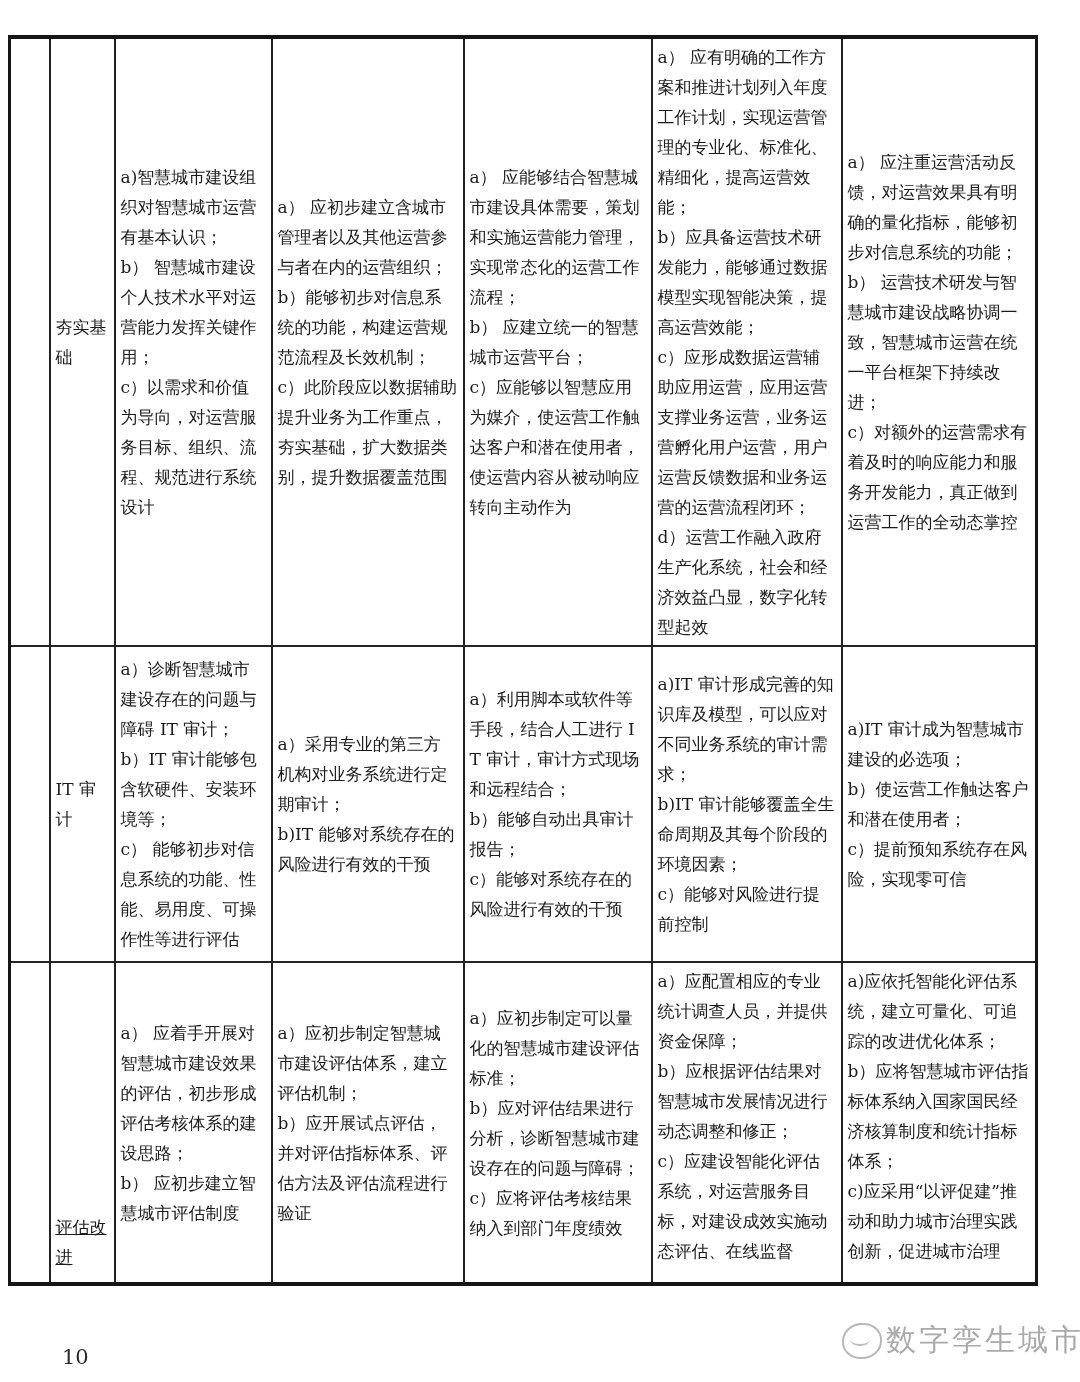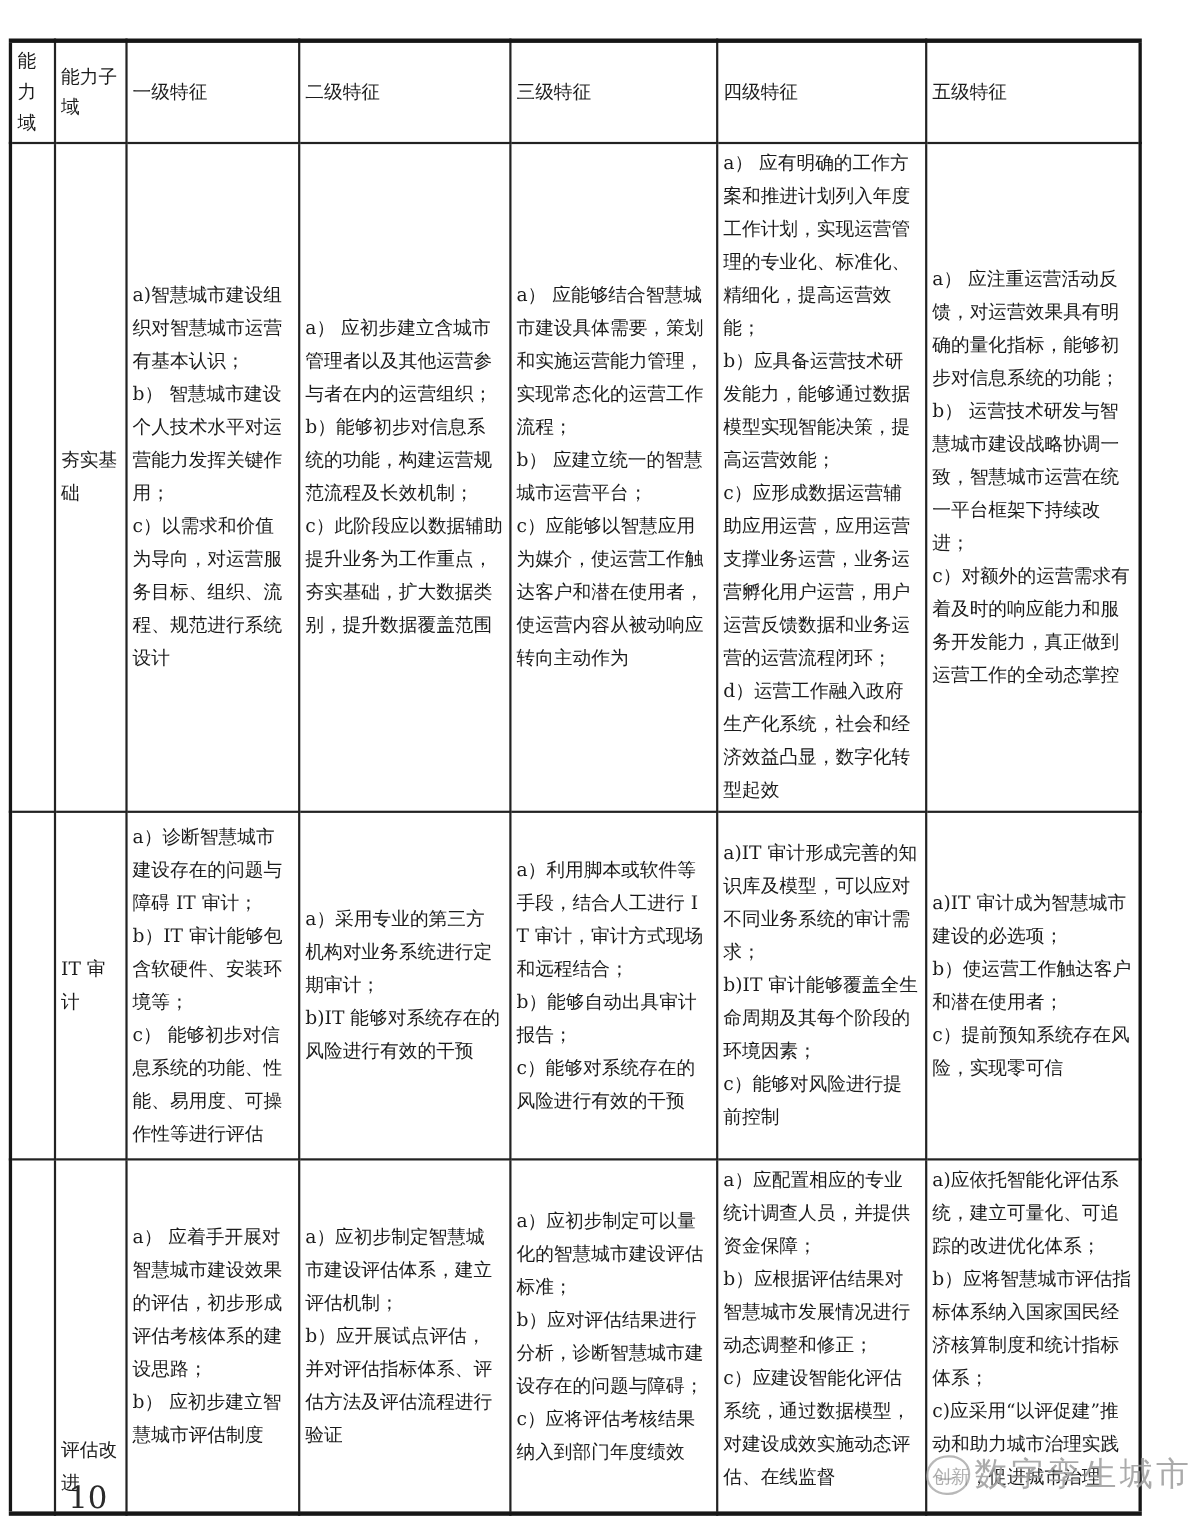--- a/index.html
+++ b/index.html
@@ -41,29 +41,30 @@
   .cap-table th {
     line-height: 28px;
     vertical-align: middle;
   }
   .cap-table td.body-cell {
     white-space: pre-line;
   }
   .cap-table td.va-bottom {
     vertical-align: bottom;
     padding-bottom: 10px;
+    text-decoration: underline;
   }
   .cap-table td.va-top {
     vertical-align: top;
   }
   .page-number {
     position: absolute;
     left: 62px;
     top: 1345px;
-    font-size: 28px;
+    font-size: 21px;
     color: #2a2a2a;
   }
   .watermark {
     position: absolute;
     left: 842px;
     top: 1320px;
     display: flex;
     align-items: center;
     pointer-events: none;
   }
@@ -101,29 +102,20 @@
   <colgroup>
     <col style="width:40px">
     <col style="width:65px">
     <col style="width:157px">
     <col style="width:192px">
     <col style="width:188px">
     <col style="width:190px">
     <col style="width:195px">
   </colgroup>
   <tbody>
-      <tr style="height:64px">
-    <th>能力域</th>
-    <th>能力子域</th>
-    <th>一级特征</th>
-    <th>二级特征</th>
-    <th>三级特征</th>
-    <th>四级特征</th>
-    <th>五级特征</th>
-  </tr>
   <tr style="height:604px">
     <td class="body-cell"></td>
     <td class="body-cell">夯实基础</td>
     <td class="body-cell">a)智慧城市建设组织对智慧城市运营有基本认识；
 b） 智慧城市建设个人技术水平对运营能力发挥关键作用；
 c）以需求和价值为导向，对运营服务目标、组织、流程、规范进行系统设计</td>
     <td class="body-cell">a） 应初步建立含城市管理者以及其他运营参与者在内的运营组织；
 b）能够初步对信息系统的功能，构建运营规范流程及长效机制；
 c）此阶段应以数据辅助提升业务为工作重点，夯实基础，扩大数据类别，提升数据覆盖范围</td>
     <td class="body-cell">a） 应能够结合智慧城市建设具体需要，策划和实施运营能力管理，实现常态化的运营工作流程；
@@ -160,21 +152,21 @@
     <td class="body-cell va-bottom">评估改进</td>
     <td class="body-cell">a） 应着手开展对智慧城市建设效果的评估，初步形成评估考核体系的建设思路；
 b） 应初步建立智慧城市评估制度</td>
     <td class="body-cell">a）应初步制定智慧城市建设评估体系，建立评估机制；
 b）应开展试点评估，并对评估指标体系、评估方法及评估流程进行验证</td>
     <td class="body-cell">a）应初步制定可以量化的智慧城市建设评估标准；
 b）应对评估结果进行分析，诊断智慧城市建设存在的问题与障碍；
 c）应将评估考核结果纳入到部门年度绩效</td>
     <td class="body-cell va-top">a）应配置相应的专业统计调查人员，并提供资金保障；
 b）应根据评估结果对智慧城市发展情况进行动态调整和修正；
-c）应建设智能化评估系统，通过数据模型，对建设成效实施动态评估、在线监督</td>
+c）应建设智能化评估系统，对运营服务目标，对建设成效实施动态评估、在线监督</td>
     <td class="body-cell va-top">a)应依托智能化评估系统，建立可量化、可追踪的改进优化体系；
 b）应将智慧城市评估指标体系纳入国家国民经济核算制度和统计指标体系；
 c)应采用“以评促建”推动和助力城市治理实践创新，促进城市治理</td>
   </tr>
 </tbody>
   </table>
 
 <div class="watermark">
   <span class="wm-logo"></span>
   <span class="wm-text">数字孪生城市</span>

